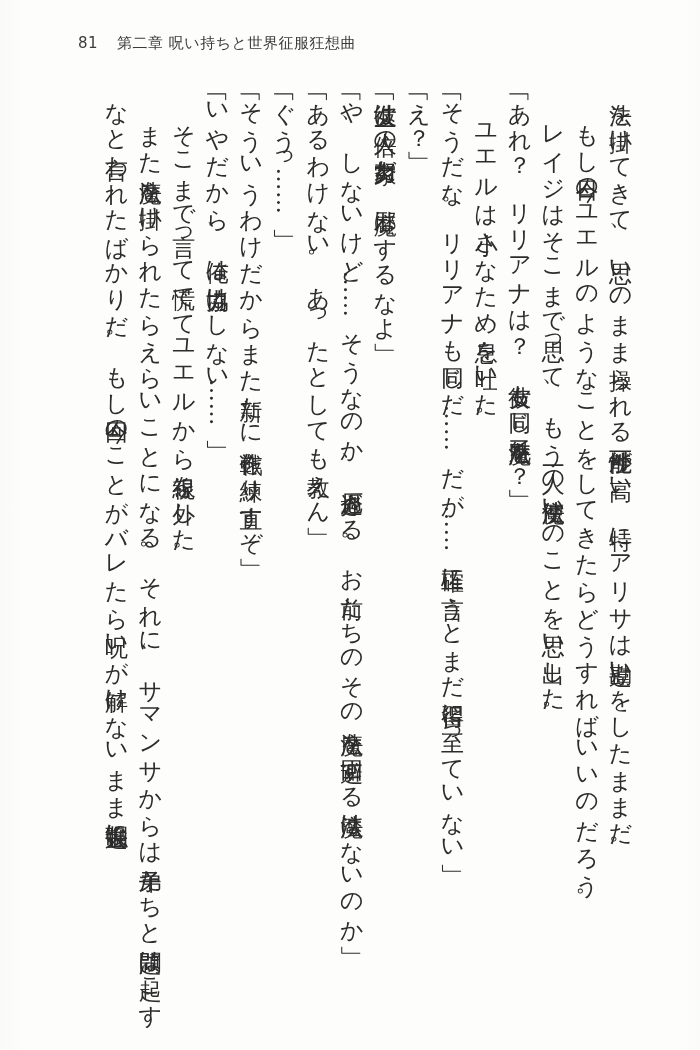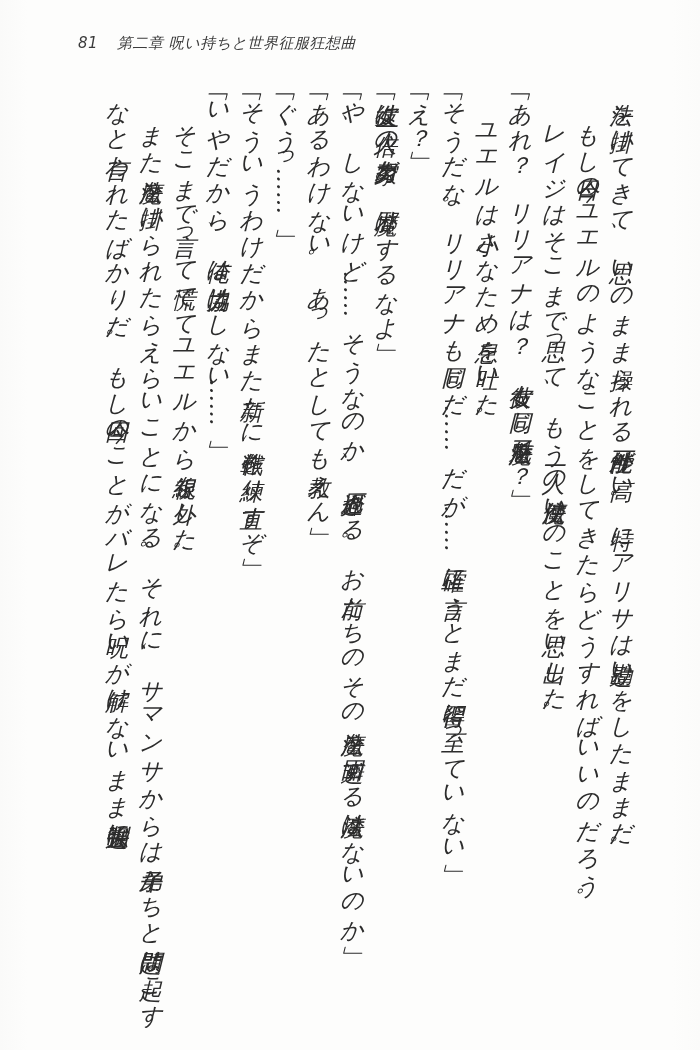--- a/index.html
+++ b/index.html
@@ -11,21 +11,20 @@
     height: 1050px;
     position: relative;
     overflow: hidden;
     background: #fcfcfb;
     font-family: "DejaVu Serif", serif;
   }
   .page {
     position: absolute;
     inset: 0;
     background: linear-gradient(90deg, #fafaf9 0%, #fdfdfc 4%, #fdfdfc 96%, #fbfbfa 100%);
-    font-style: italic;
   }
   .header {
     position: absolute;
     top: 34px;
     left: 78px;
     font-family: "DejaVu Sans", "Liberation Sans", sans-serif;
     font-size: 15px;
     color: #3b3b3b;
     letter-spacing: 0.5px;
     white-space: nowrap;

